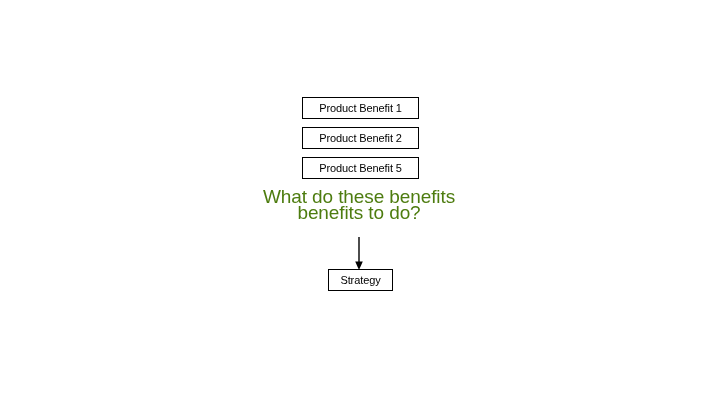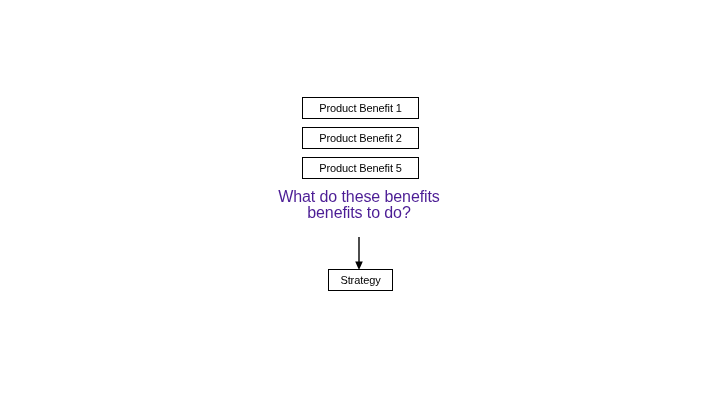--- a/index.html
+++ b/index.html
@@ -45,24 +45,24 @@
     overflow: hidden;
   }
 
   .benefit-box { width: 117px; }
   .benefit-box + .benefit-box { margin-top: 8px; }
 
   
   .caption {
     position: absolute;
     text-align: center;
-    font-size: 16px;
+    font-size: 19px;
     line-height: 16px;
     letter-spacing: -0.1px;
-    color: #4c1d95;
+    color: #4d7c0f;
   }
 
   #question-caption {
     left: 259px;
     top: 189px;
     width: 200px;
   }
 
   
   #arrow-connector {

